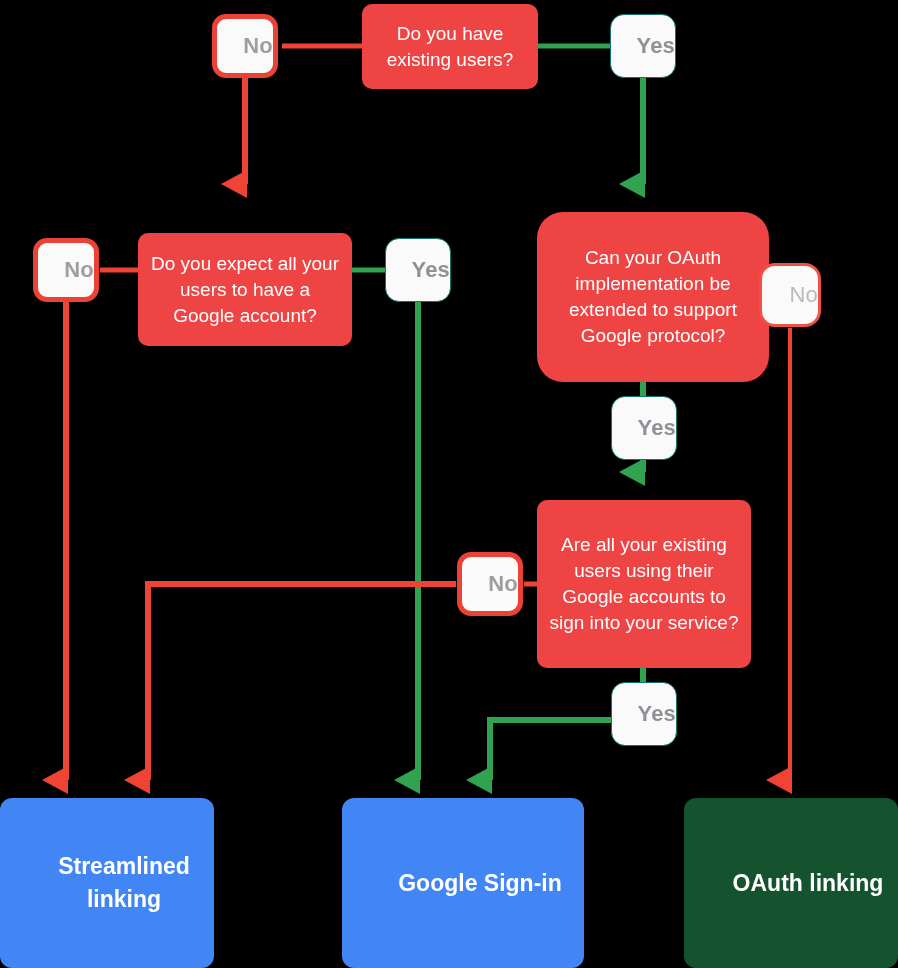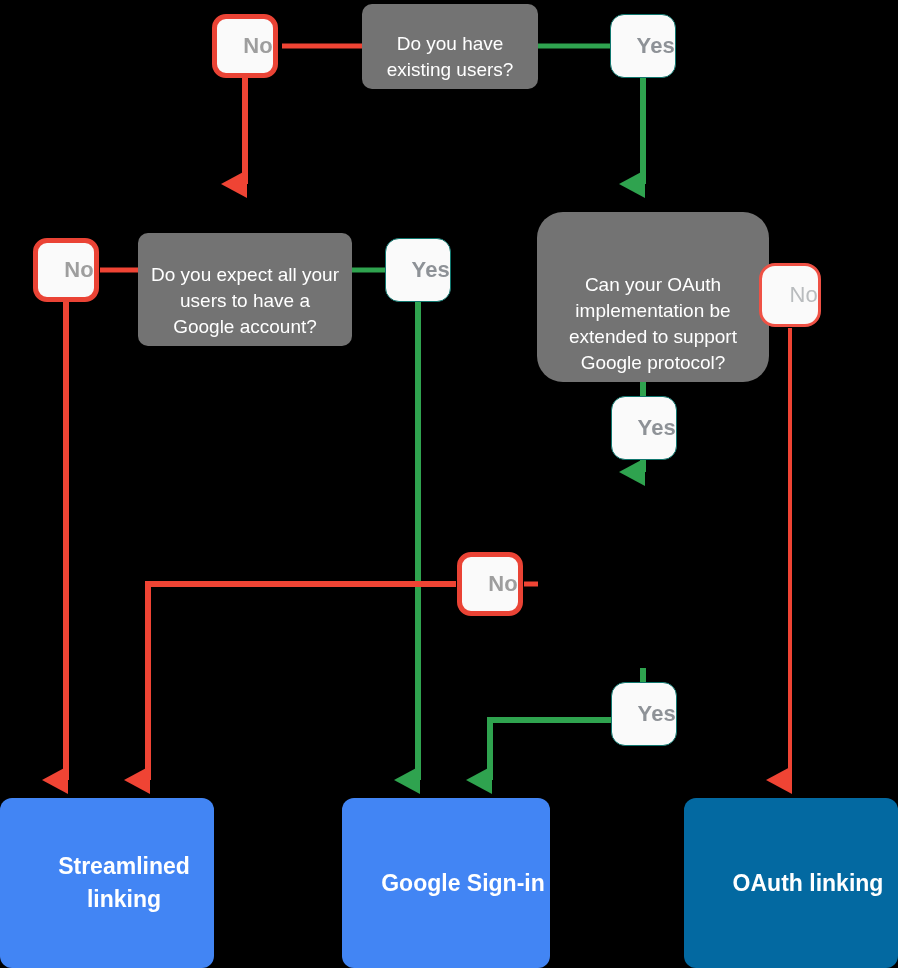--- a/index.html
+++ b/index.html
@@ -26,28 +26,27 @@
   .node {
     position: absolute;
     box-sizing: border-box;
     display: flex;
     align-items: center;
     justify-content: center;
     text-align: center;
   }
   
   .question {
-    background: #737373;
+    background: #ef4444;
     border-radius: 10px;
     color: #ffffff;
     font-size: 19px;
     line-height: 26px;
     font-weight: 400;
     padding: 6px 10px;
-    align-items: flex-end;
   }
   
   .label-pill {
     background: #fafafa;
     border-radius: 14px;
     font-size: 22px;
     font-weight: 700;
     letter-spacing: 0.2px;
     justify-content: flex-end;
   }
@@ -68,21 +67,21 @@
   
   .result {
     border-radius: 12px;
     color: #ffffff;
     font-size: 23px;
     line-height: 33px;
     font-weight: 700;
     padding-left: 34px;
   }
   .result-primary { background: #4285f4; }
-  .result-secondary { background: #0369a1; }
+  .result-secondary { background: #14532d; }
 </style>
 </head>
 <body>
 
 <div id="canvas">
 
   <svg class="edges" viewBox="0 0 898 968" xmlns="http://www.w3.org/2000/svg">
     <defs>
       <marker id="arrowRed" markerWidth="10" markerHeight="9" refX="1" refY="4.5" orient="auto" markerUnits="userSpaceOnUse">
         <path d="M0,0 L10,0 L5,9 z" fill="#ef4434"></path>
@@ -136,20 +135,23 @@
   </div>
 
   <div class="node question" style="left:138px; top:213px; width:214px; height:113px;margin-top:20px;">
     <span>Do you expect all your users to have a Google account?</span>
   </div>
 
   <div class="node question" style="left:537px; top:212px; width:232px; height:170px;border-radius:26px;">
     <span>Can your OAuth implementation be extended to support Google protocol?</span>
   </div>
 
+  <div class="node question" style="left:537px; top:500px; width:214px; height:168px;">
+    <span>Are all your existing users using their Google accounts to sign into your service?</span>
+  </div>
 
   <div class="node label-pill pill-no" style="left:212px; top:14px; width:66px; height:64px;">
     <span>No</span>
   </div>
 
   <div class="node label-pill pill-yes" style="left:610px; top:14px; width:66px; height:64px;">
     <span>Yes</span>
   </div>
 
   <div class="node label-pill pill-no" style="left:33px; top:238px; width:66px; height:64px;">
@@ -173,21 +175,21 @@
   </div>
 
   <div class="node label-pill pill-yes" style="left:611px; top:682px; width:66px; height:64px;">
     <span>Yes</span>
   </div>
 
   <div class="node result result-primary" style="left:0px; top:798px; width:214px; height:170px;">
     <span>Streamlined linking</span>
   </div>
 
-  <div class="node result result-primary" style="left:342px; top:798px; width:208px; height:170px;">
+  <div class="node result result-primary" style="left:342px; top:798px; width:242px; height:170px;">
     <span>Google Sign-in</span>
   </div>
 
   <div class="node result result-secondary" style="left:684px; top:798px; width:214px; height:170px;">
     <span>OAuth linking</span>
   </div>
 
 </div>
 
 </body></html>

